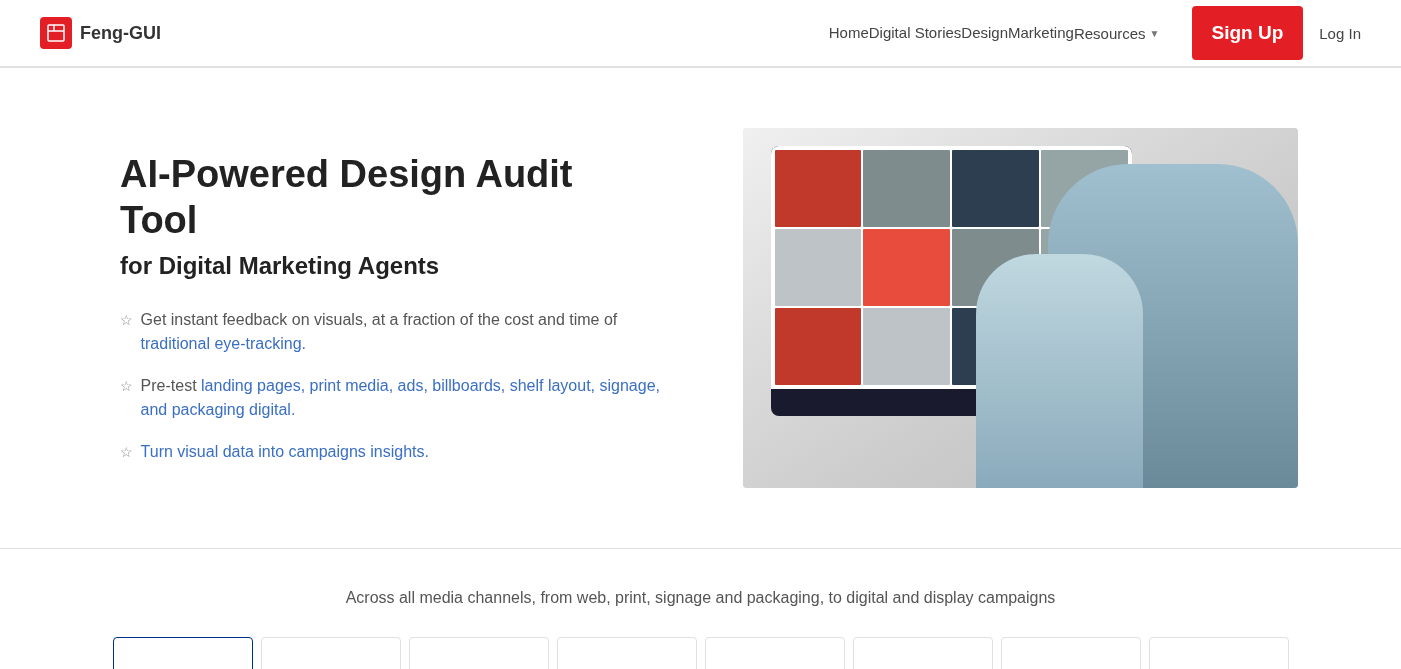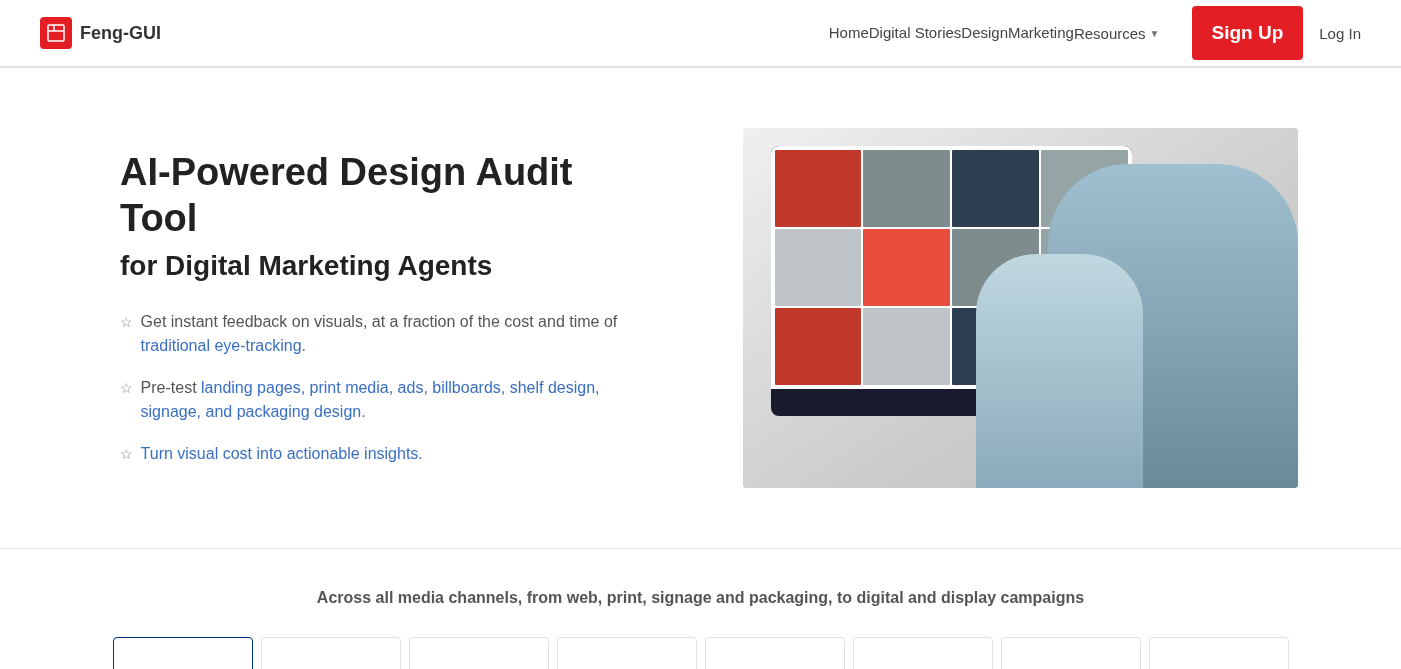--- a/index.html
+++ b/index.html
@@ -93,21 +93,21 @@
       flex: 0 0 540px;
     }
     .hero-text h1 {
       font-size: 38px;
       font-weight: 700;
       color: #222;
       line-height: 1.2;
       margin-bottom: 8px;
     }
     .hero-text h2 {
-      font-size: 28px;
+      font-size: 24px;
       font-weight: 700;
       color: #222;
       margin-bottom: 28px;
     }
     .feature-list {
       list-style: none;
       display: flex;
       flex-direction: column;
       gap: 18px;
     }
@@ -231,21 +231,20 @@
     .trust-section h2 {
       font-size: 30px;
       font-weight: 700;
       color: #222;
       margin-bottom: 10px;
     }
     .trust-section p {
       font-size: 16px;
       color: #555;
       margin-bottom: 30px;
-      font-weight: bold;
     }
     .logo-box {
       width: 140px;
       height: 70px;
       border: 1px solid #ddd;
       border-radius: 4px;
       display: flex;
       align-items: center;
       justify-content: center;
       font-size: 13px;
@@ -311,25 +310,25 @@
   <div class="hero-text">
     <h1>AI-Powered Design Audit Tool</h1>
     <h2>for Digital Marketing Agents</h2>
     <ul class="feature-list">
       <li>
         <span class="star">☆</span>
         <span>Get instant feedback on visuals, at a fraction of the cost and time of <span class="link-text">traditional eye-tracking.</span></span>
       </li>
       <li>
         <span class="star">☆</span>
-        <span>Pre-test <span class="link-text">landing pages, print media, ads, billboards, shelf design, signage, and packaging design.</span></span>
+        <span>Pre-test <span class="link-text">landing pages, print media, ads, billboards, shelf layout, signage, and packaging digital.</span></span>
       </li>
       <li>
         <span class="star">☆</span>
-        <span><span class="link-text">Turn visual cost into actionable insights.</span></span>
+        <span><span class="link-text">Turn visual data into campaigns insights.</span></span>
       </li>
     </ul>
   </div>
 
   <div class="hero-image">
     <div class="hero-img-placeholder">
       <div class="hero-img-inner">
         <div class="monitor-sim">
           <div class="monitor-screen">
             <div class="monitor-cell"></div>

